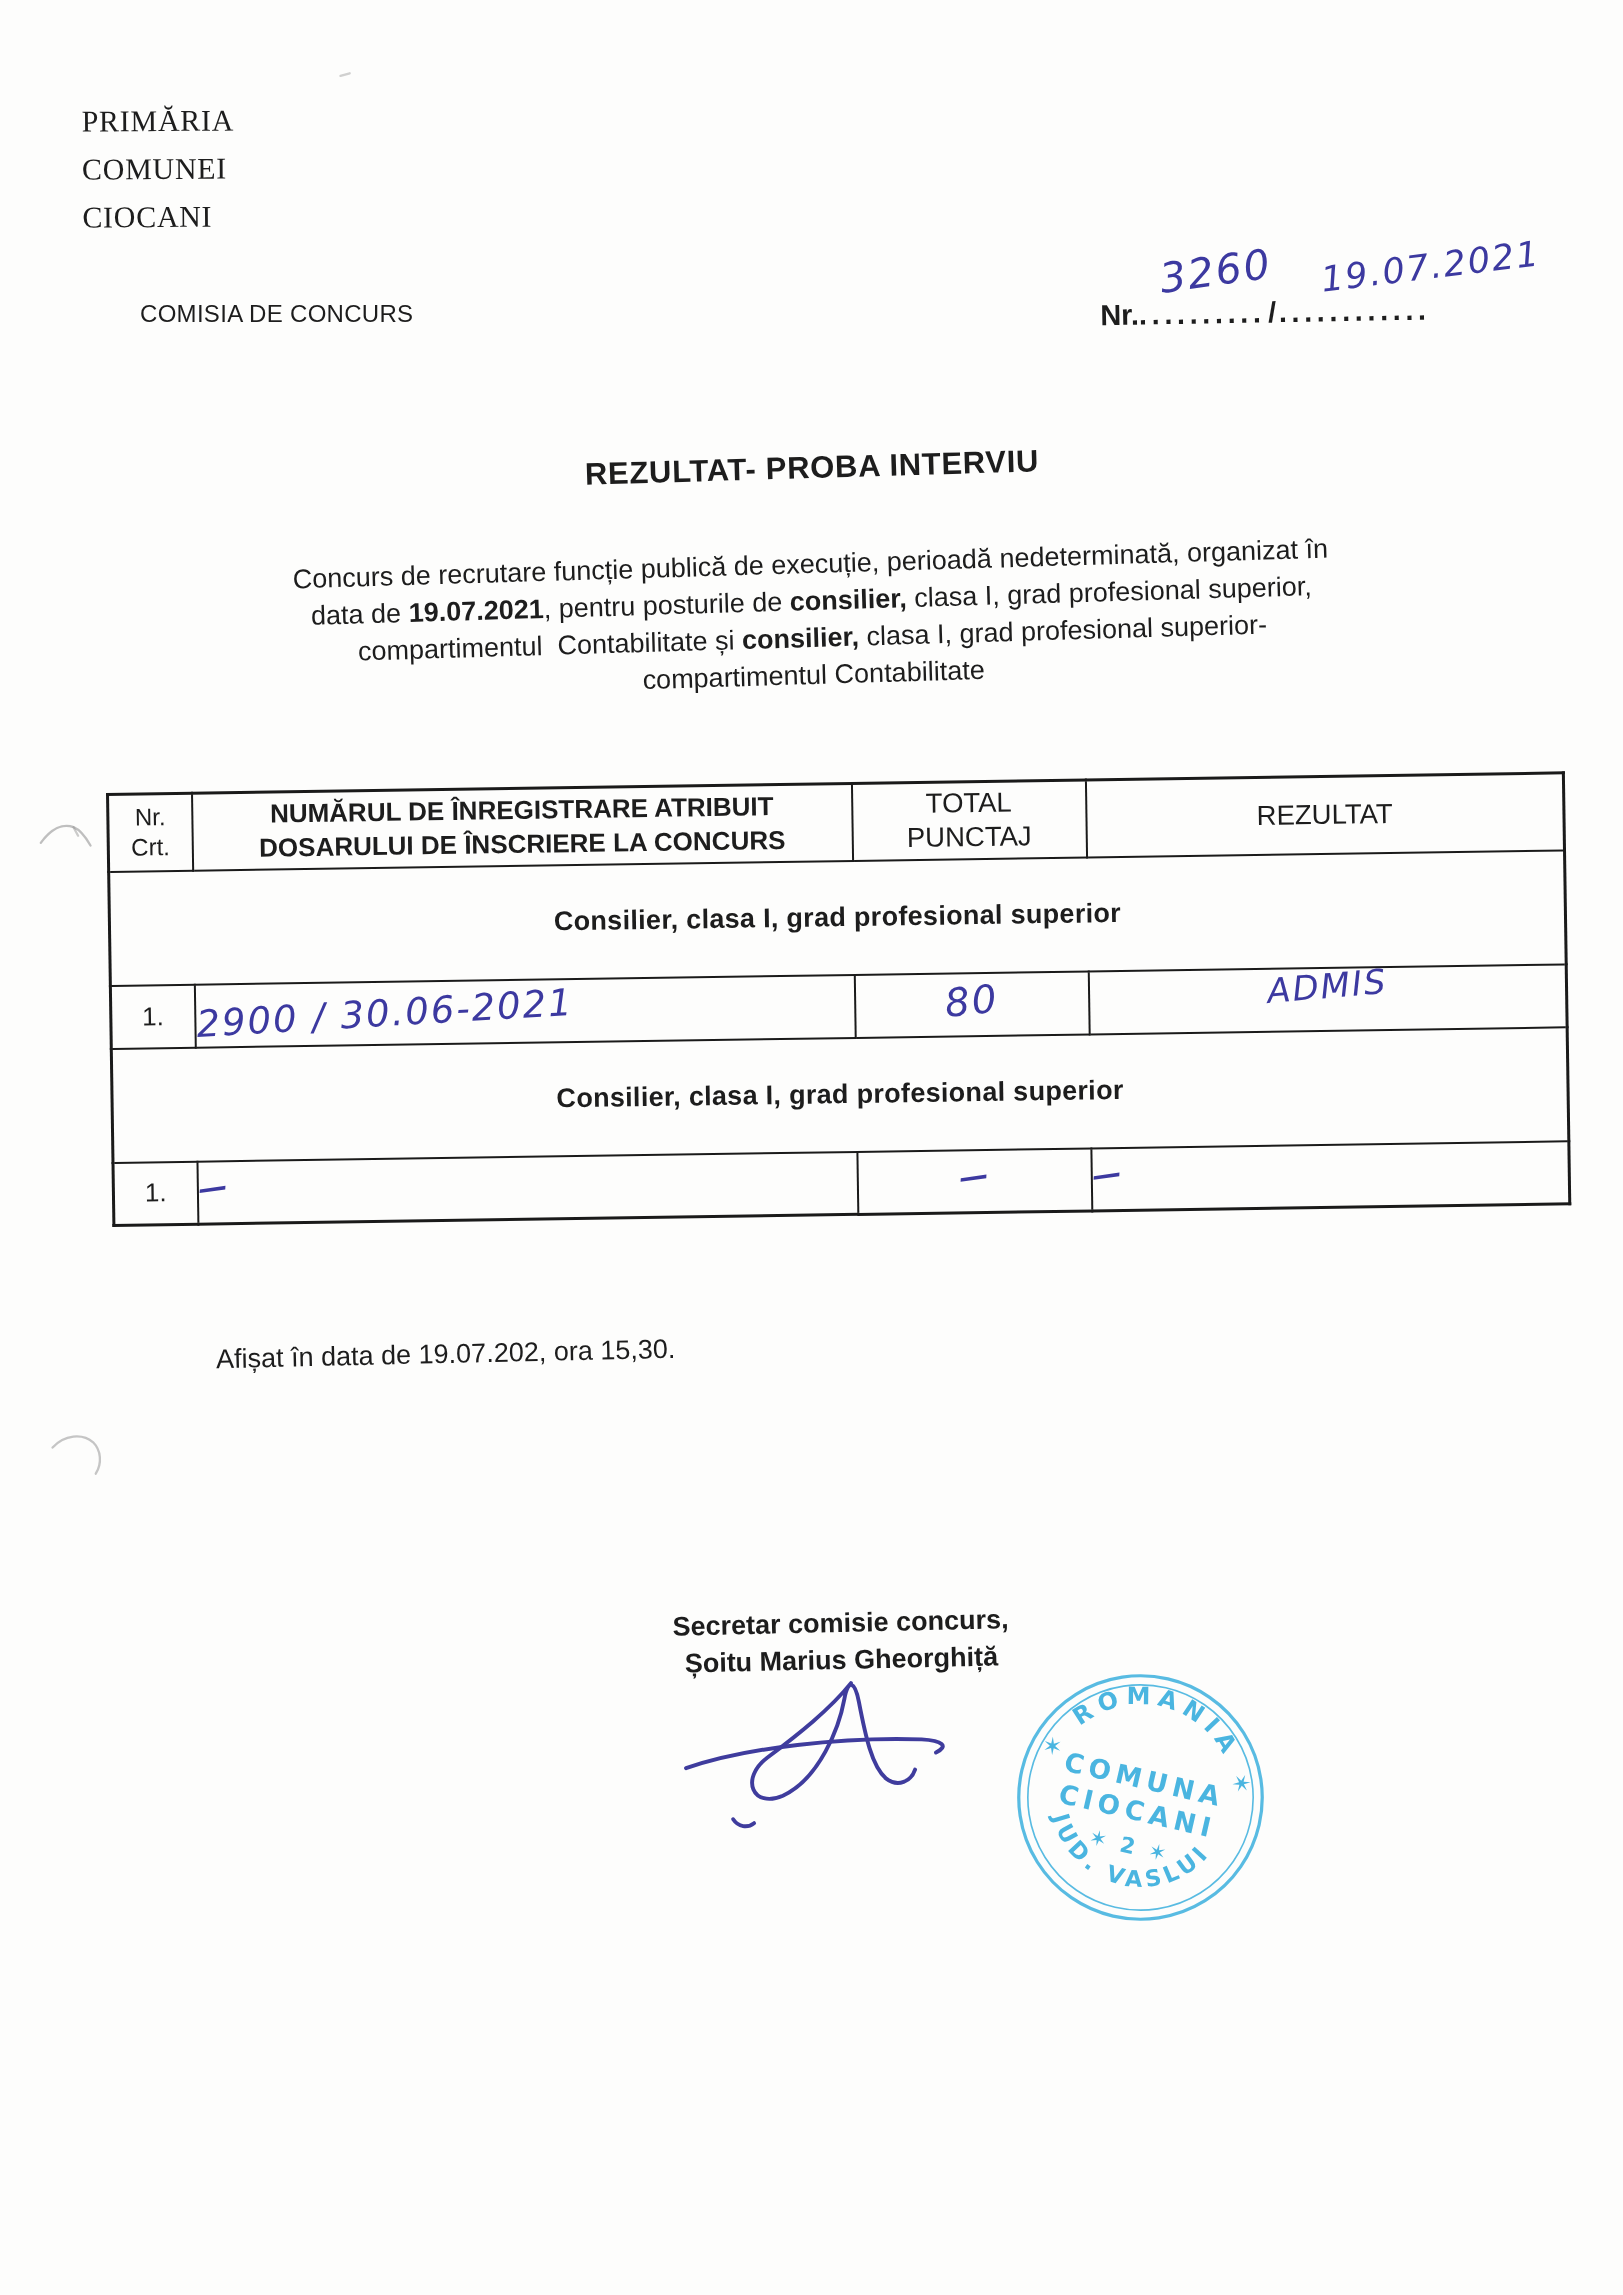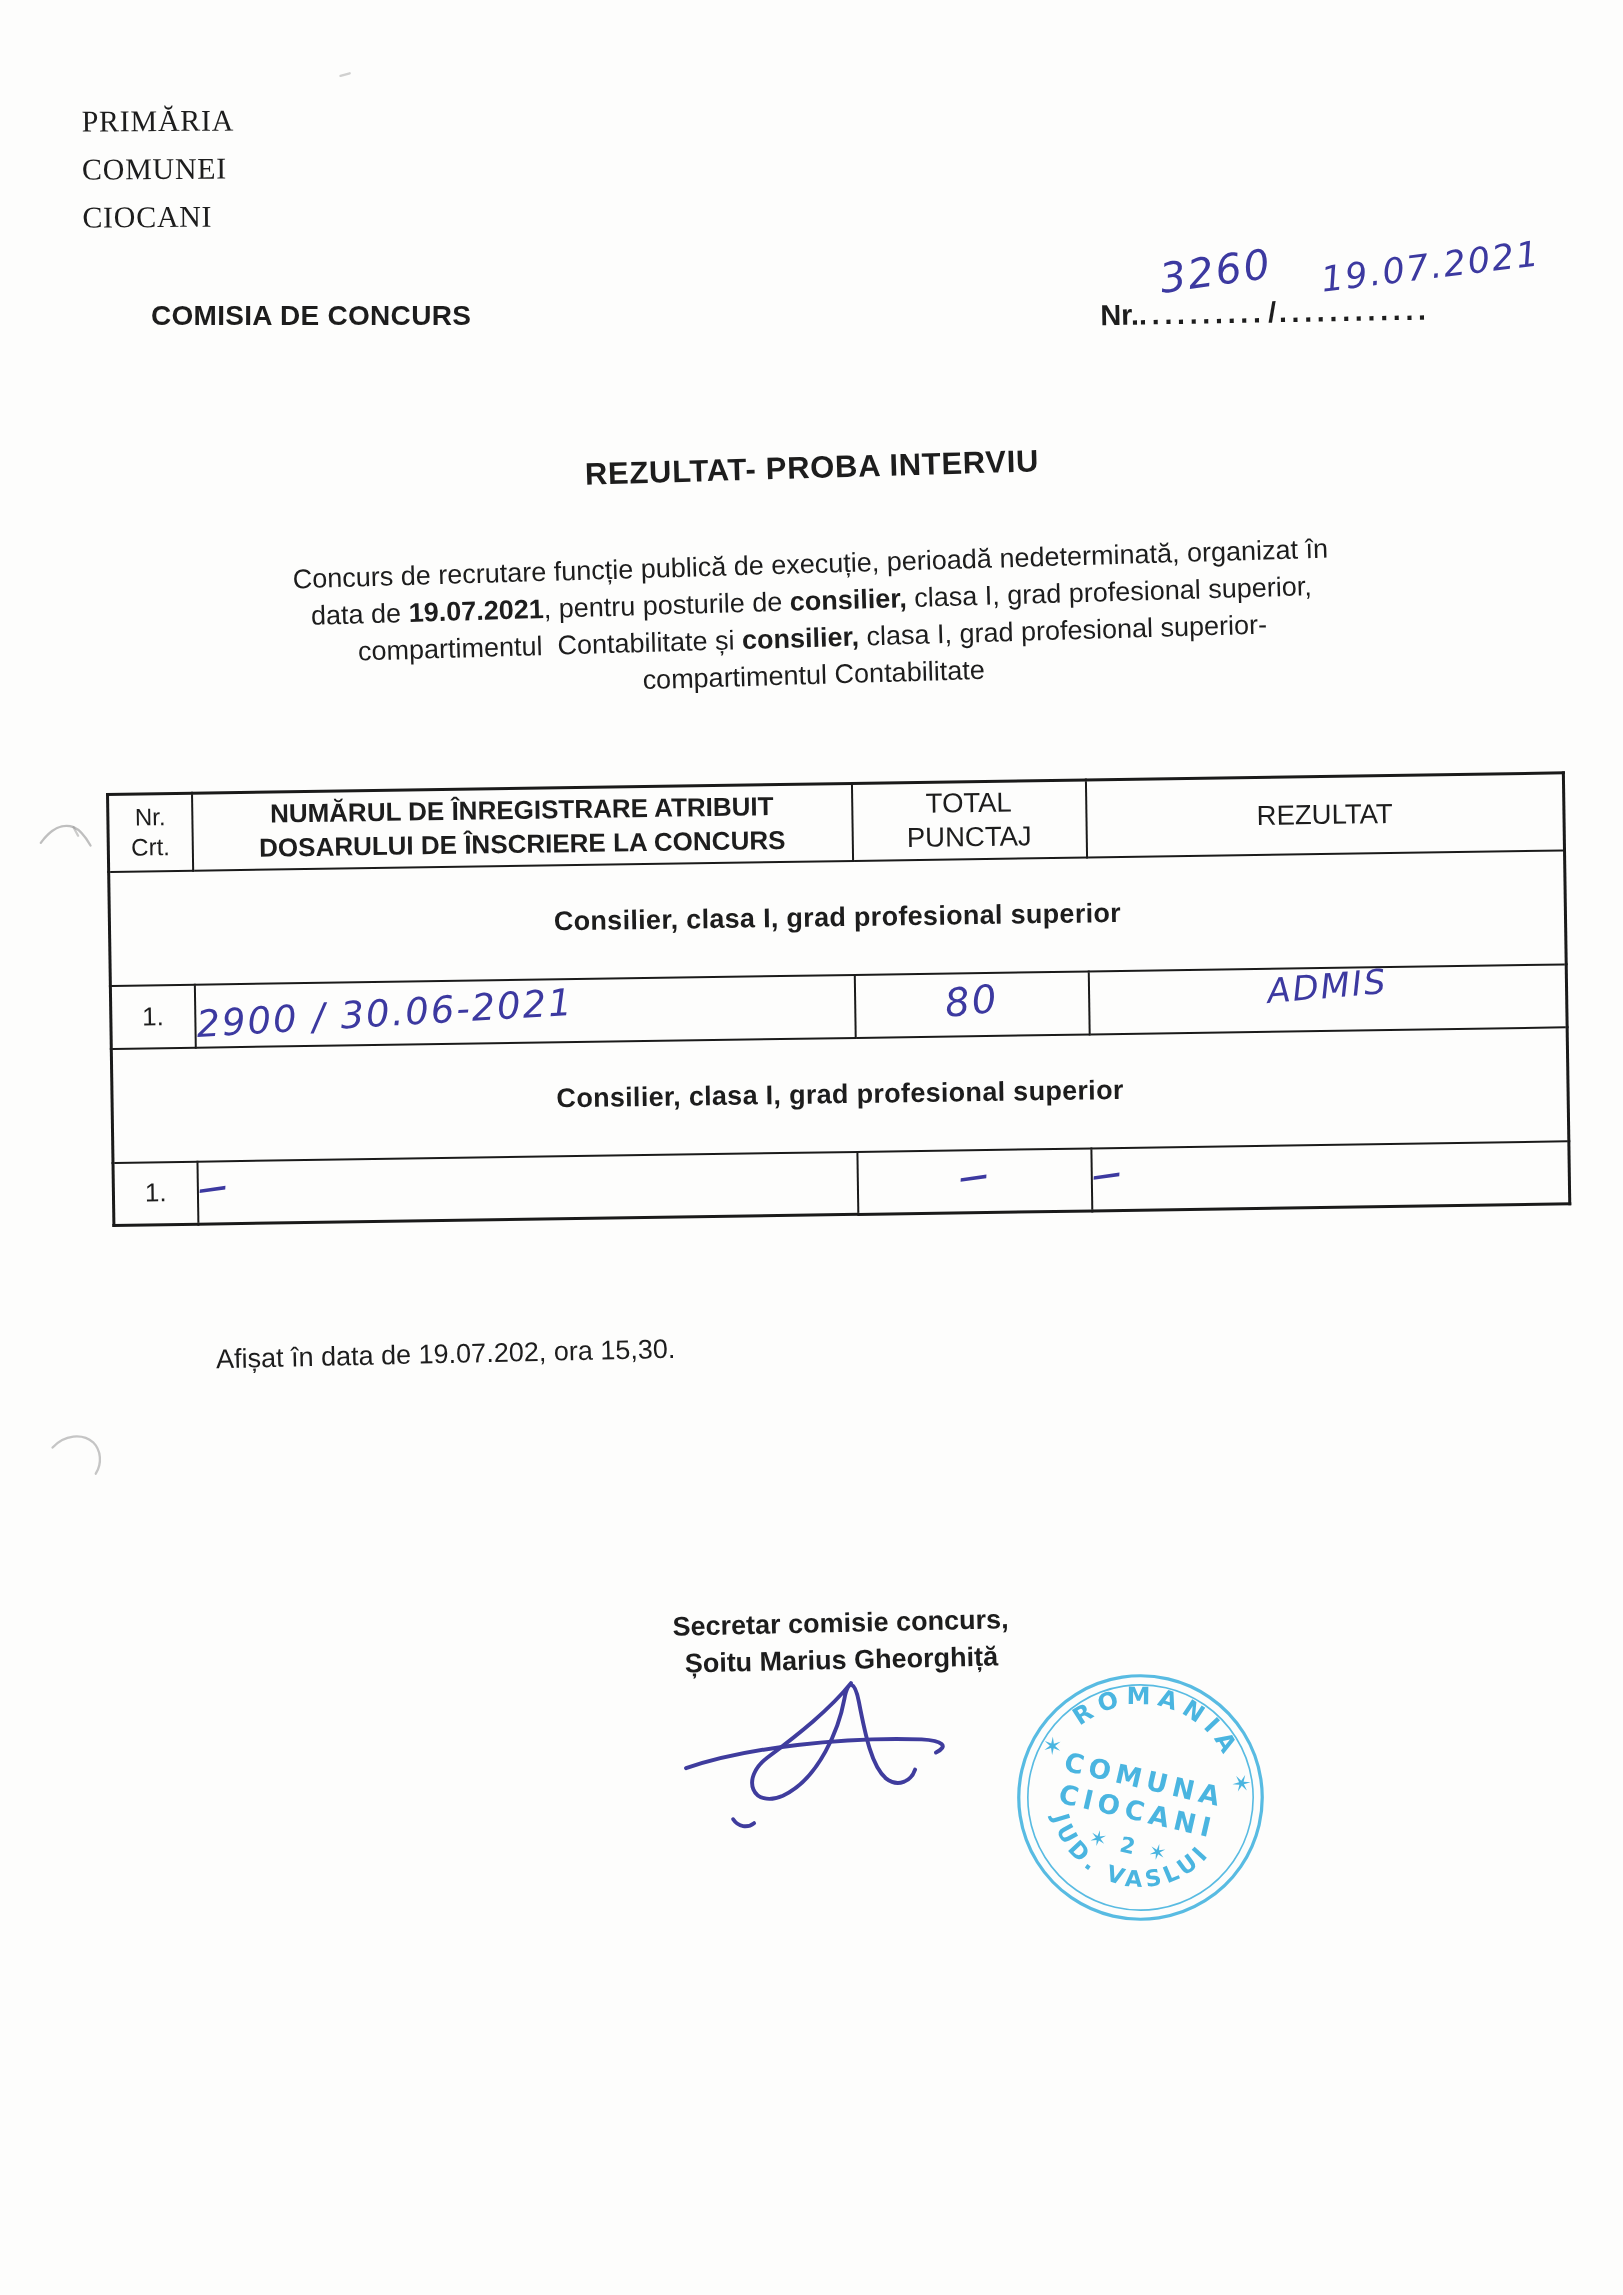--- a/index.html
+++ b/index.html
@@ -9,21 +9,21 @@
   }
   .abs{position:absolute;}
 
   
   .letterhead{
     left:82px;top:97px;font-family:"Liberation Serif",serif;
     font-size:30px;line-height:48px;letter-spacing:0.7px;transform:rotate(-.4deg);
   }
 
   
-  .commission{left:151px;top:300px;font-size:28px;font-weight:bold;letter-spacing:0.3px;}
+  .commission{left:140px;top:300px;font-size:24px;font-weight:normal;letter-spacing:0.3px;}
 
   
   .reg-block{left:1100px;top:241px;width:484px;height:118px;transform:rotate(-1deg);}
   .reg-printed{position:absolute;left:0;top:54px;font-size:29px;font-weight:bold;white-space:nowrap;}
   .reg-dots{letter-spacing:4.6px;font-weight:bold;}
   .reg-slash{font-weight:bold;padding:0 2.6px;}
   .handwriting{
     font-family:"DejaVu Sans",sans-serif;font-style:italic;color:var(--ink,#3c39a0);
     letter-spacing:2px;white-space:nowrap;
   }

